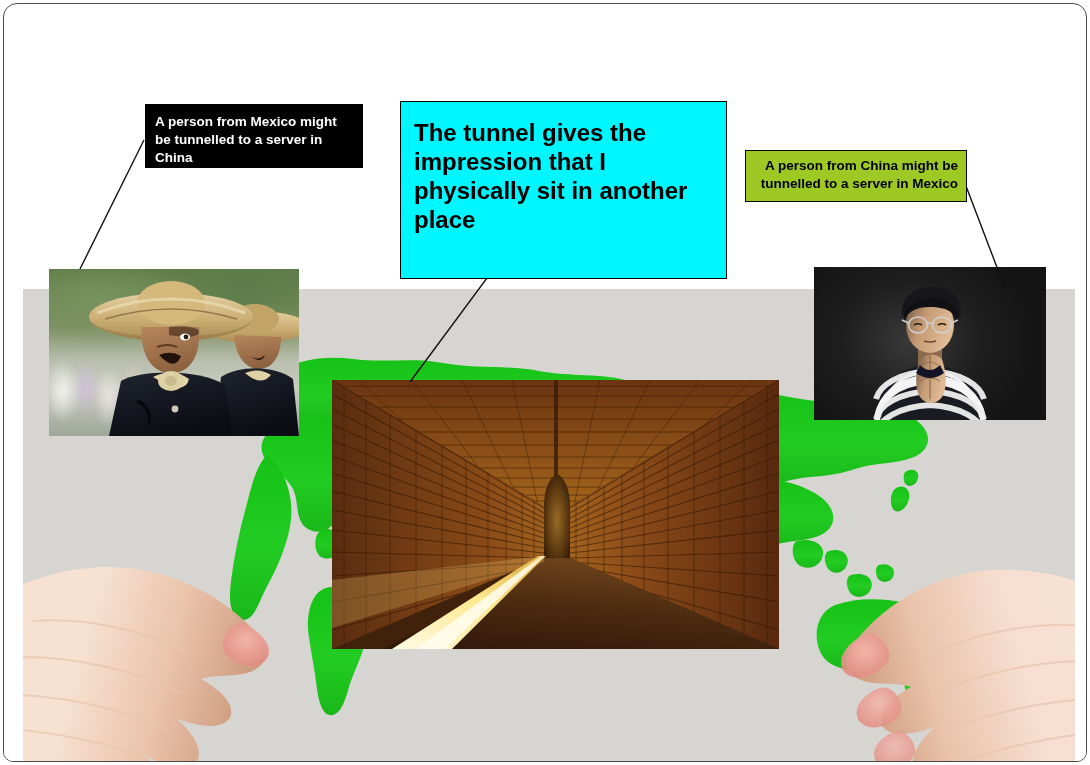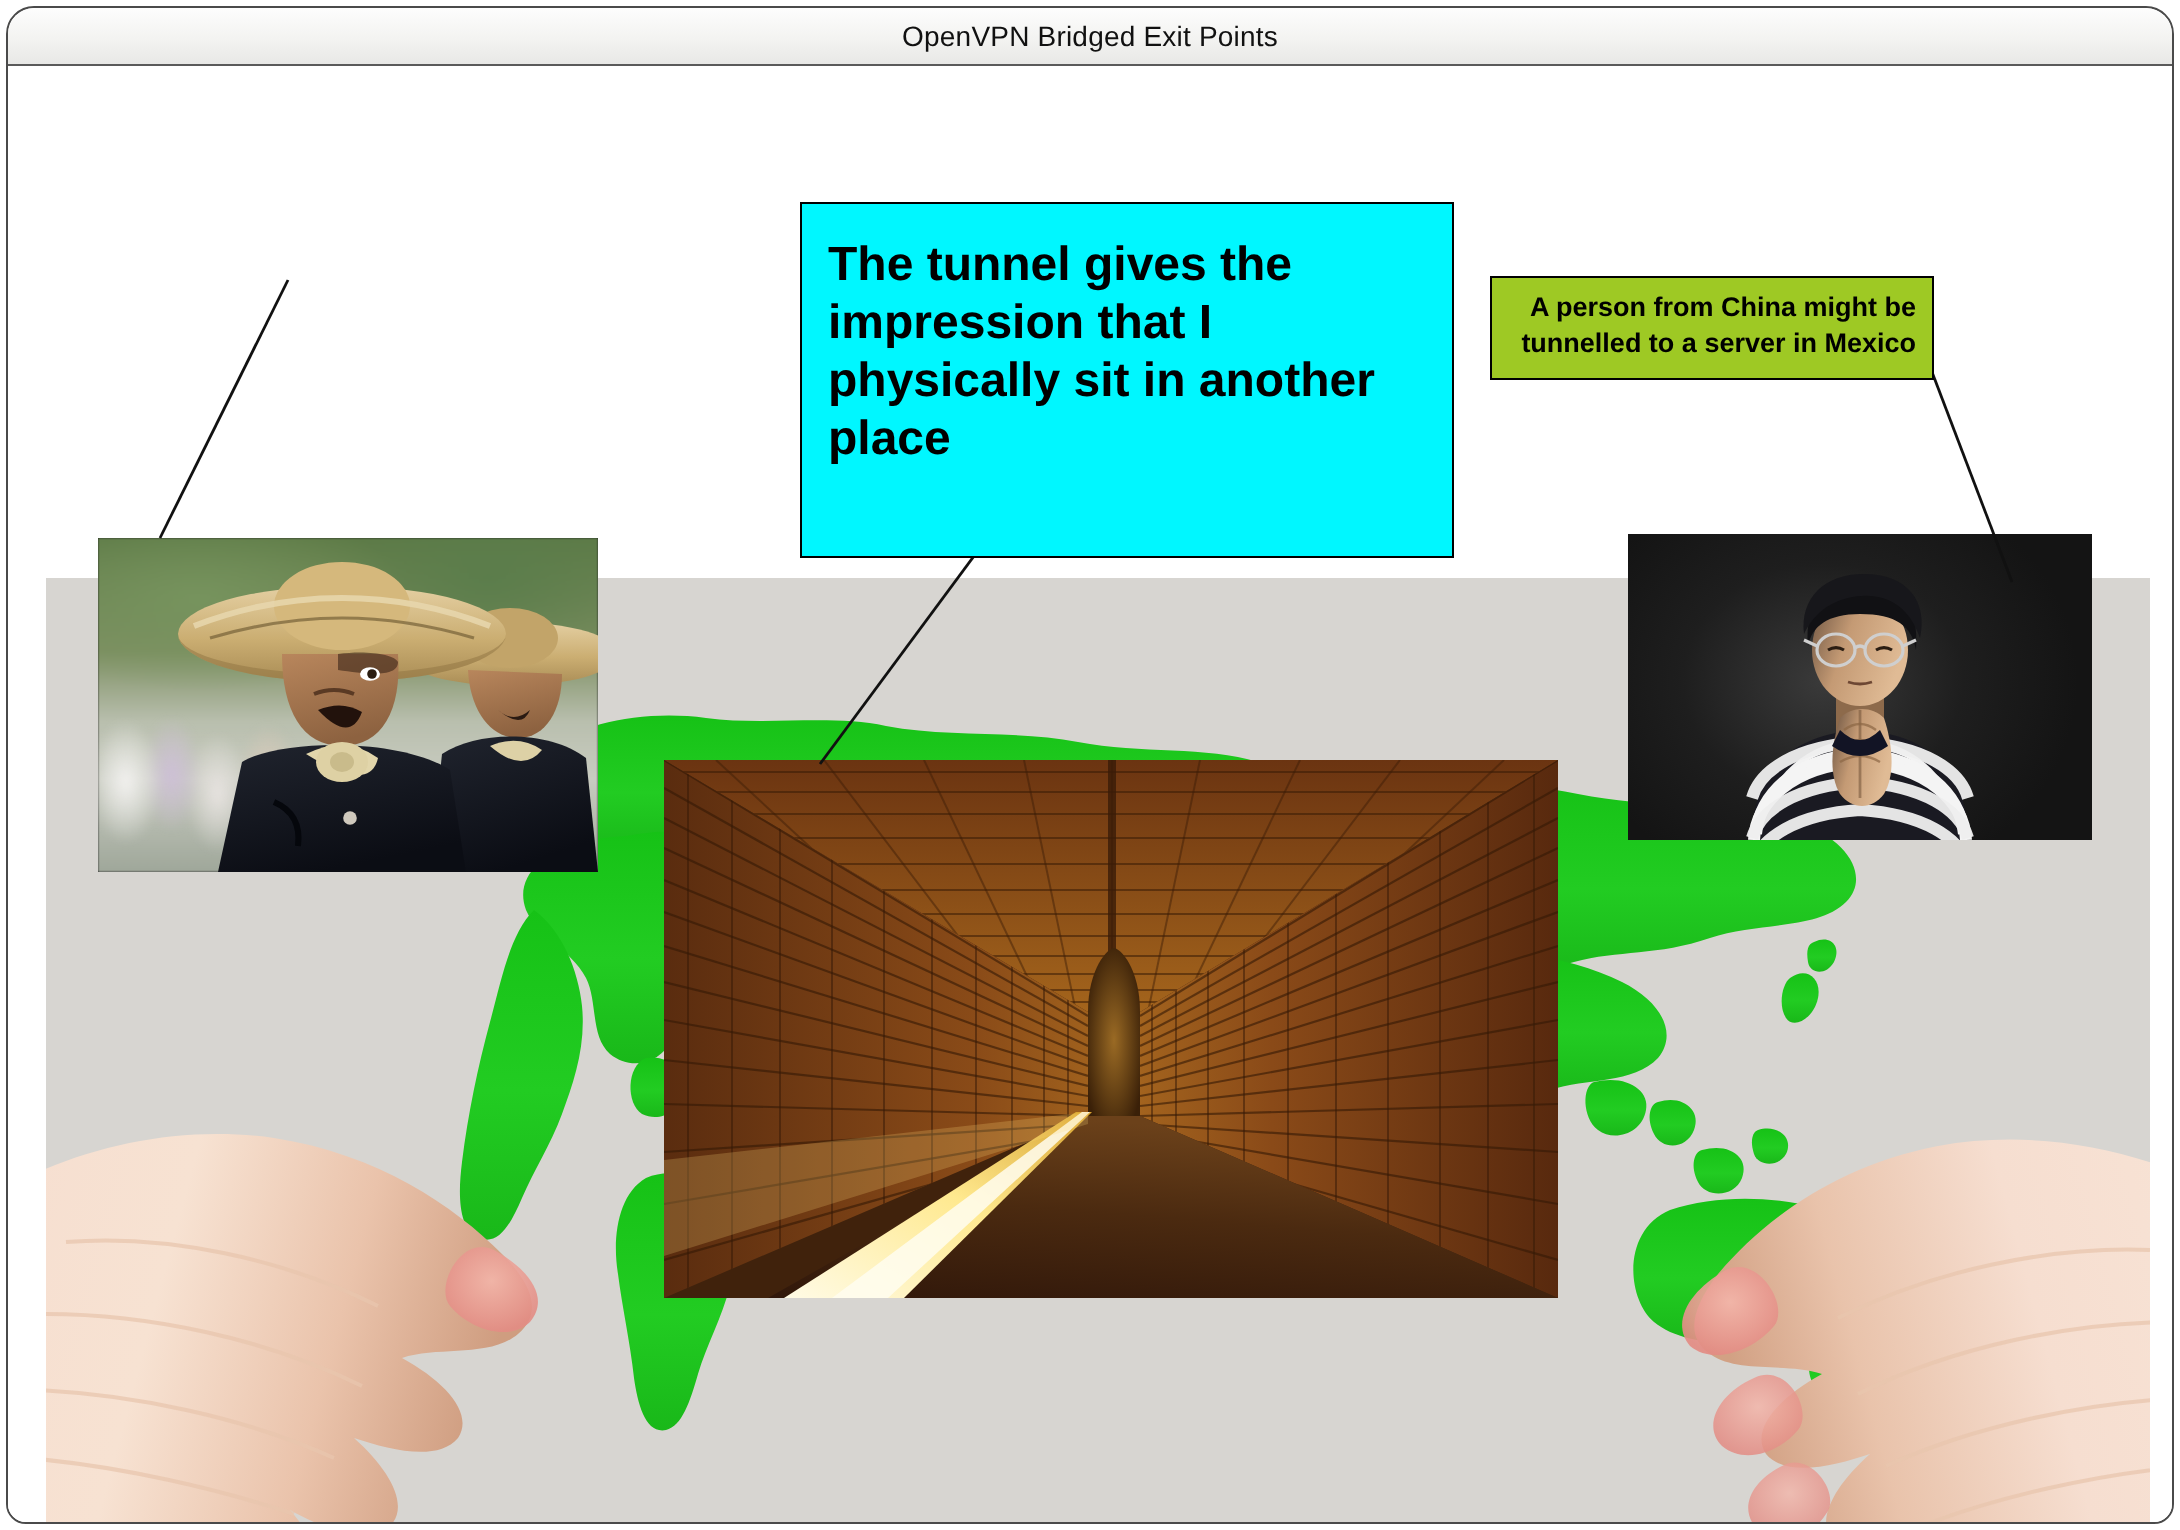--- a/index.html
+++ b/index.html
@@ -70,36 +70,33 @@
     left:141px; top:71px; width:218px; height:64px;
     background:#000; color:#fff; border:1px solid #000;
     padding:8px 9px 6px 9px; font-size:13.5px; font-weight:bold; line-height:18px;
   }
   .box-cyan{
     left:396px; top:68px; width:327px; height:178px;
     background:#00f7ff; color:#000; border:1px solid #000;
     padding:16px 14px 10px 13px; font-size:24px; font-weight:bold; line-height:29px;
   }
   .box-green{
-    left:741px; top:105px; width:222px; height:52px;
+    left:741px; top:117px; width:222px; height:52px;
     background:#9ec924; color:#000; border:1px solid #000;
     padding:6px 8px 4px 8px; font-size:13.5px; font-weight:bold; line-height:17.5px;
     text-align:right;
   }
 
   .leaders{position:absolute;left:0;top:0;width:1084px;height:730px;pointer-events:none;}
 </style>
 </head>
 <body>
 
 <div class="window">
 
-  <div class="titlebar">
-    <span class="title-text">OpenVPN Bridged Exit Points</span>
-  </div>
 
   <div class="canvas">
 
     <div class="mapphoto">
       <div class="map-inner">
         <svg class="map-svg" viewBox="0 0 1052 474" preserveAspectRatio="none">
           <defs>
             <linearGradient id="gGreen" x1="0" y1="0" x2="0" y2="1">
               <stop offset="0%" stop-color="#16c216"></stop>
               <stop offset="55%" stop-color="#22cc22"></stop>
@@ -494,19 +491,20 @@
         <path d="M106,98 q10,10 20,0 l4,8 q-14,10 -28,0 Z" fill="#121425"></path>
       </svg>
     </div>
 
     <svg class="leaders" viewBox="0 0 1084 730">
       <line x1="140" y1="107" x2="76" y2="236" stroke="#111" stroke-width="1.4"></line>
       <line x1="503" y1="218" x2="406" y2="349" stroke="#111" stroke-width="1.4"></line>
       <line x1="962" y1="153" x2="1002" y2="258" stroke="#111" stroke-width="1.4"></line>
     </svg>
 
+    <div class="box box-black">A person from Mexico might be tunnelled to a server in China</div>
 
     <div class="box box-cyan">The tunnel gives the impression that I physically sit in another place</div>
 
     <div class="box box-green">A person from China might be tunnelled to a server in Mexico</div>
 
   </div>
 </div>
 
 </body></html>

